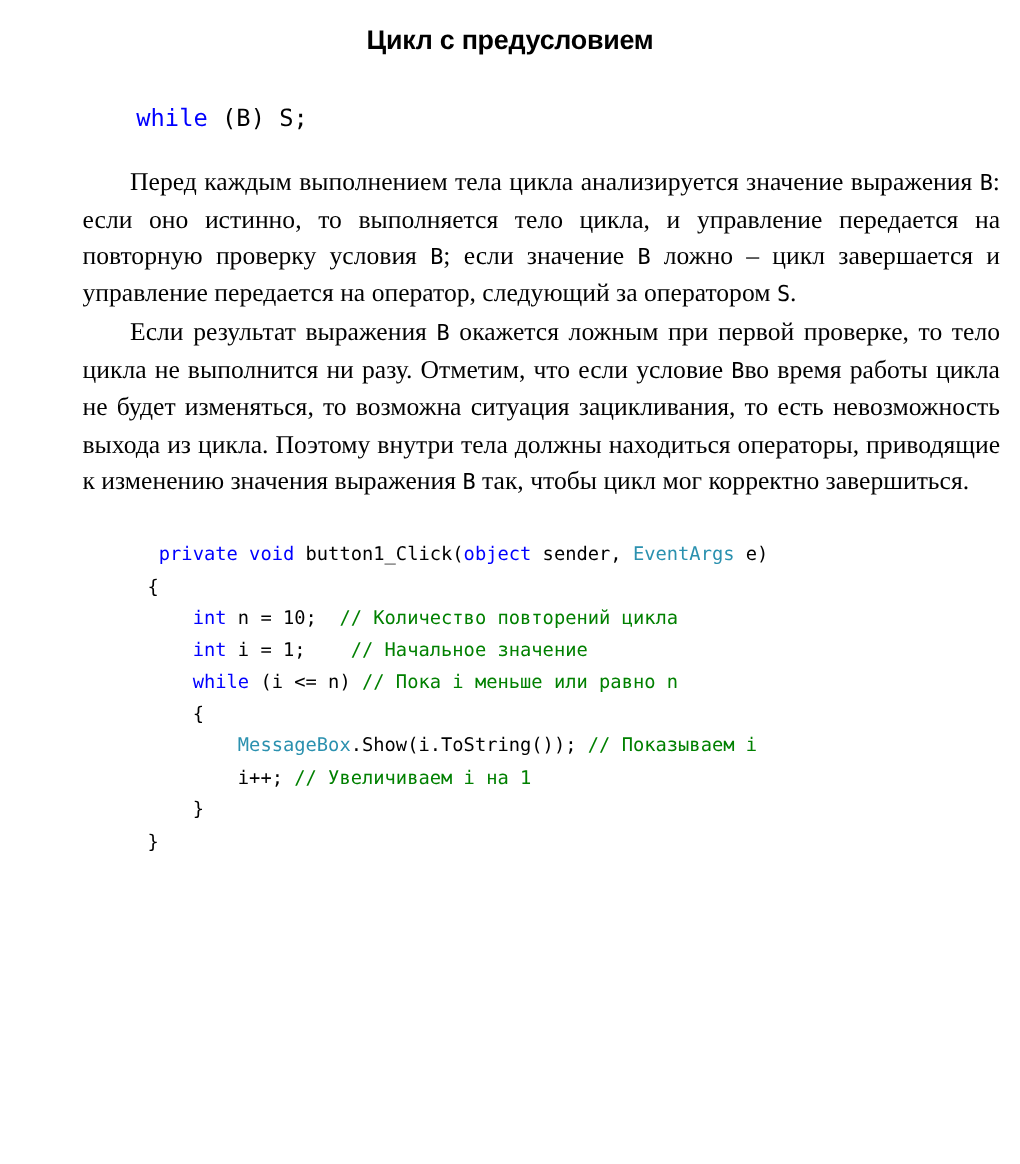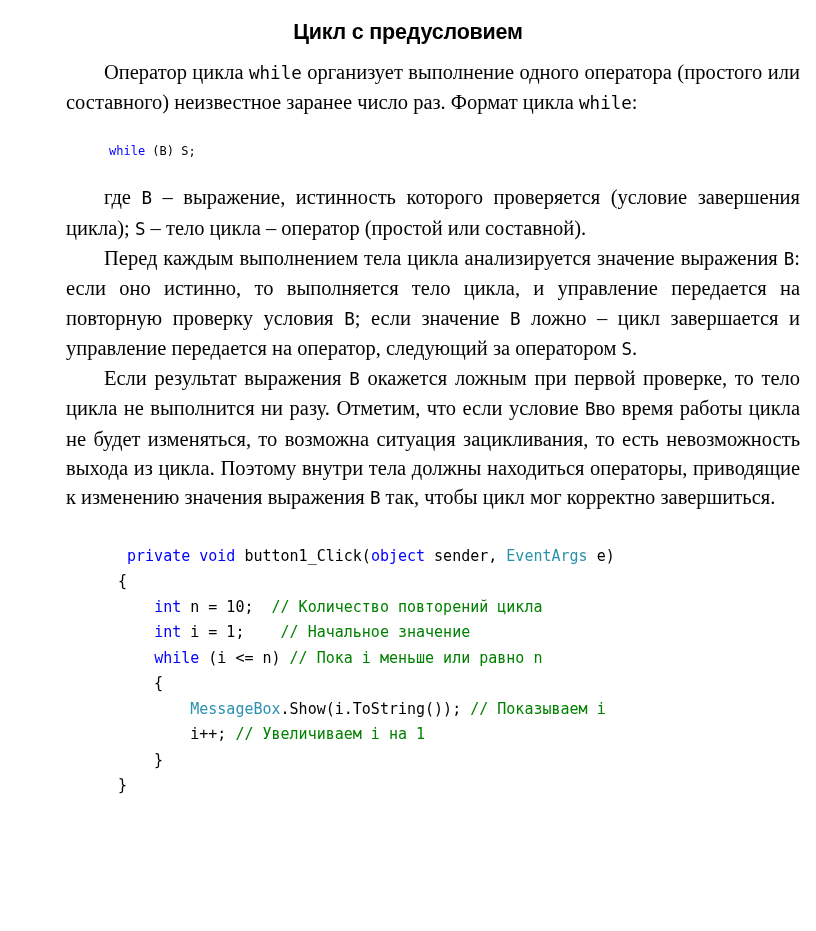--- a/index.html
+++ b/index.html
@@ -48,21 +48,21 @@
     hyphens: manual;
   }
   
   .mono {
     font-family: "DejaVu Sans Mono", "Liberation Mono", monospace;
     font-size: 17.5px;
   }
   
   .code-line {
     font-family: "DejaVu Sans Mono", "Liberation Mono", monospace;
-    font-size: 12px;
+    font-size: 19px;
     margin: 0;
     padding-left: 43px;
     line-height: 1.25;
     white-space: pre;
   }
   .spacer-sm { height: 26px; }
   .spacer-xs { height: 24px; }
   .spacer-code-top { height: 30px; }
 
   
@@ -81,29 +81,27 @@
 </style>
 </head>
 <body>
 
 <div class="page">
 
   <h1 class="doc-title">Цикл с предусловием</h1>
 
   <div class="body-block">
 
-    <p class="para"><span>Оператор цикла </span><span class="mono">while</span><span>  организует выполнение одного оператора (простого или составного) неизвестное заранее число раз. Формат цикла </span><span class="mono">while</span><span>:</span></p>
 
     <div class="spacer-sm"></div>
 
     <pre class="code-line"><span class="kw">while</span><span class="pln"> (B) S;</span></pre>
 
     <div class="spacer-xs"></div>
 
-    <p class="para"><span>где </span><span class="mono">B</span><span>  – выражение, истинность которого проверяется (условие завершения цикла); </span><span class="mono">S</span><span> – тело цикла – оператор (простой или составной).</span></p>
 
     <p class="para"><span>Перед каждым выполнением тела цикла анализируется значение выражения </span><span class="mono">B</span><span>: если оно истинно, то выполняется тело цикла, и управление передается на повторную проверку условия </span><span class="mono">B</span><span>; если значение </span><span class="mono">B</span><span>  ложно – цикл завершается и управление передается на оператор, следующий за оператором </span><span class="mono">S</span><span>.</span></p>
 
     <p class="para"><span>Если результат выражения </span><span class="mono">B</span><span>  окажется ложным при первой проверке, то тело цикла не выполнится ни разу. Отметим, что если условие  </span><span class="mono">B</span><span>во время работы цикла не будет изменяться, то возможна ситуация зацикливания, то есть невозможность выхода из цикла. Поэтому внутри тела должны находиться операторы, приводящие к изменению значения выражения </span><span class="mono">B</span><span> так, чтобы цикл мог корректно завершиться.</span></p>
 
 
     <div class="spacer-code-top"></div>
 
     <pre class="code-block"><span><span class="pln"> </span><span class="kw">private</span><span class="pln"> </span><span class="kw">void</span><span class="pln"> button1_Click(</span><span class="kw">object</span><span class="pln"> sender, </span><span class="type">EventArgs</span><span class="pln"> e)</span></span>
 <span><span class="pln">{</span></span>

